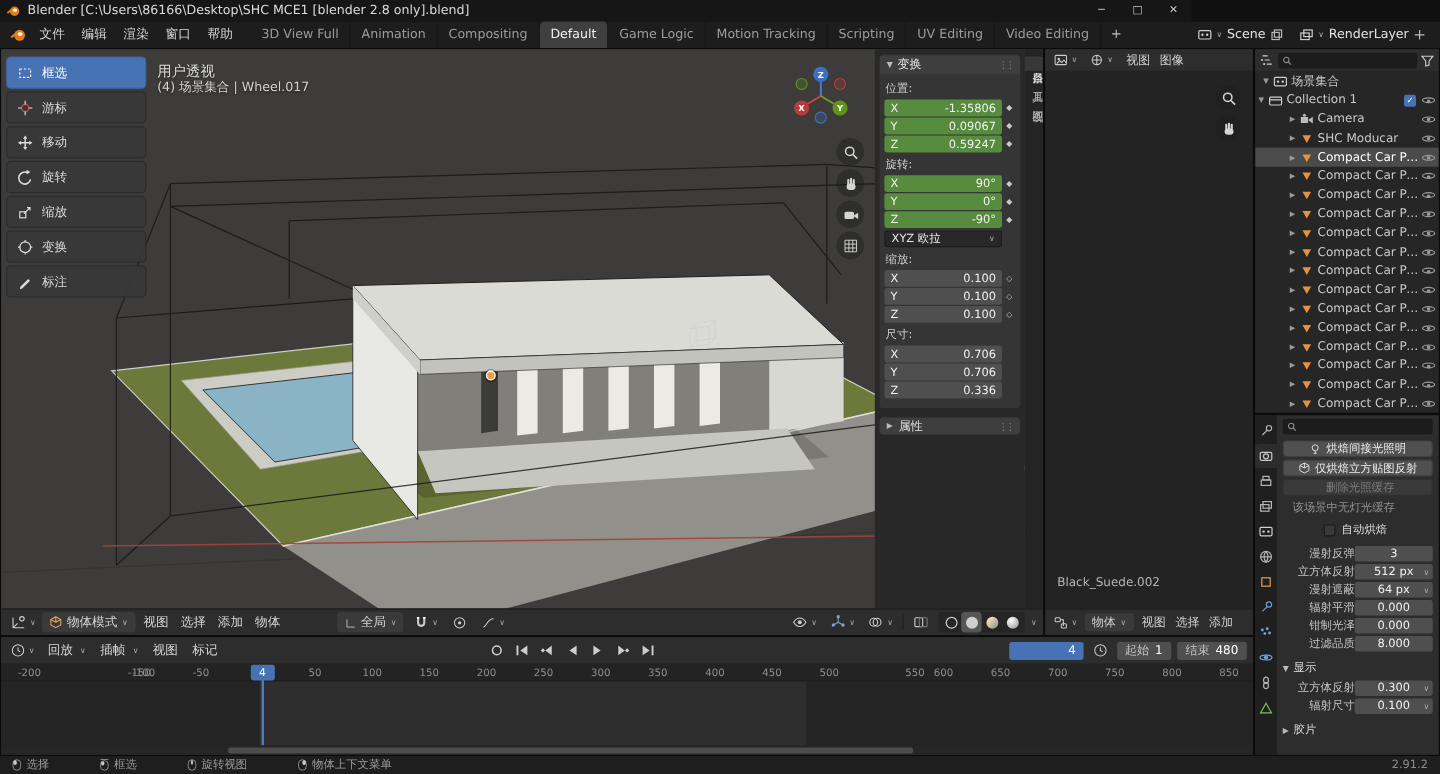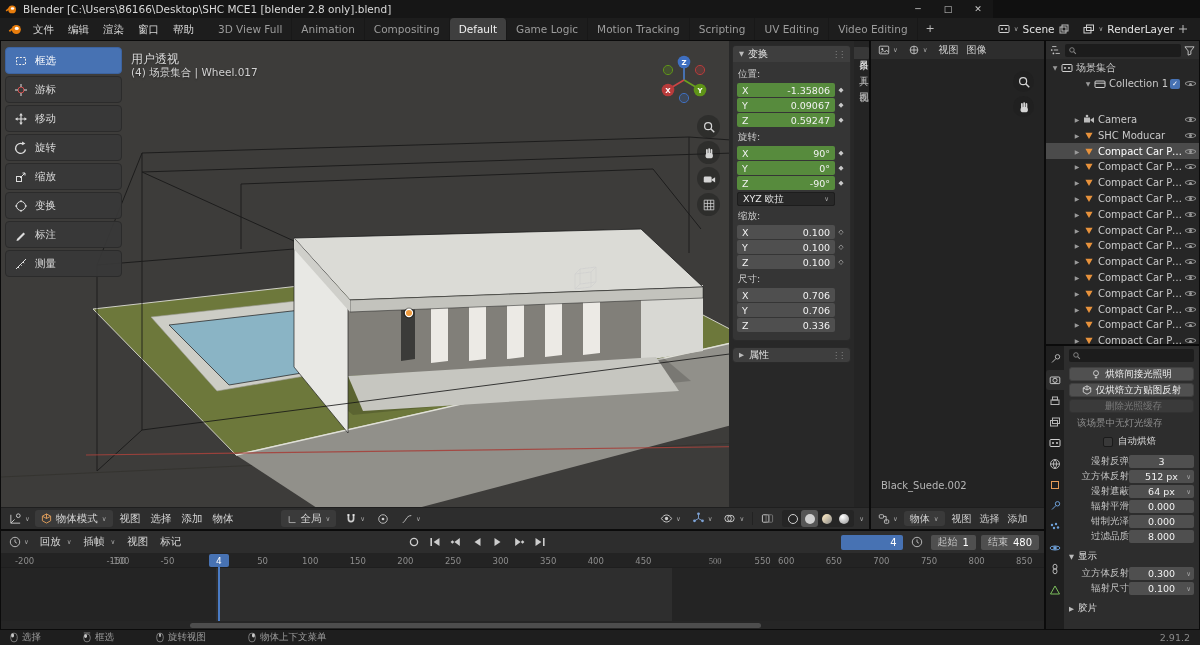--- a/index.html
+++ b/index.html
@@ -385,28 +385,20 @@
 
         <div class="tool-btn">
           <span>
             <svg width="14" height="14" viewBox="0 0 14 14">
               <path d="M3 11l6.5-6.5 1.5 1.5L4.5 12.5 2.5 13z" fill="#ddd"></path>
             </svg>
           </span>
           <span>标注</span>
         </div>
 
-        <div class="tool-btn">
-          <span>
-            <svg width="14" height="14" viewBox="0 0 14 14">
-              <path d="M2 12L12 2M4 10l1.2 1.2M6.5 7.5l1.2 1.2M9 5l1.2 1.2" stroke="#ddd" fill="none"></path>
-            </svg>
-          </span>
-          <span>测量</span>
-        </div>
       </div>
 
     <div class="gizmo">
       <svg width="54" height="54" viewBox="0 0 54 54">
         <g stroke-width="1.6">
           <line x1="27" y1="27" x2="27" y2="10" stroke="#4a7fd0"></line>
           <line x1="27" y1="27" x2="42" y2="36" stroke="#6ba21f"></line>
           <line x1="27" y1="27" x2="12" y2="36" stroke="#cc4545"></line>
         </g>
         <circle cx="27" cy="9" r="6.3" fill="#3f6fc0"></circle>
@@ -779,34 +771,34 @@
             <svg width="12" height="10" viewBox="0 0 12 10">
               <rect x="1" y="1.5" width="10" height="7" rx="1" fill="none" stroke="#cfcfcf"></rect>
               <circle cx="4" cy="5" r="1" fill="#cfcfcf"></circle>
               <circle cx="8" cy="5" r="1" fill="#cfcfcf"></circle>
             </svg>
           </span>
           <span class="o-label">场景集合</span>
 
         </div>
 
-        <div class="orow" style="padding-left: 15px; margin-left: 22px;">
+        <div class="orow" style="">
           <span class="o-arrow">▼</span>
           <span class="o-icon">
             <svg width="12" height="10" viewBox="0 0 12 10">
               <rect x="1" y="2" width="10" height="6.5" rx="1" fill="none" stroke="#cfcfcf"></rect>
               <path d="M1 4.2h10" stroke="#cfcfcf"></path>
             </svg>
           </span>
           <span class="o-label">Collection 1</span>
           <span class="o-chk">✓</span>
           <span class="eye"></span>
         </div>
 
-        <div class="orow" style="padding-left: 26px; margin-top: 20px;">
+        <div class="orow" style="padding-left: 26px;">
           <span class="o-arrow">▶</span>
           <span class="o-icon">
             <svg width="12" height="10" viewBox="0 0 12 10">
               <rect x="1" y="3.5" width="6" height="5" fill="#bbb"></rect>
               <path d="M7 6l4-2.8V9z" fill="#bbb"></path>
               <circle cx="4" cy="2" r="1.3" fill="#bbb"></circle>
             </svg>
           </span>
           <span class="o-label">Camera</span>
 
@@ -1324,21 +1316,21 @@
           <span class="tick" style="left: 166.4px; text-align: center;">-50</span>
           <span class="tick" style="left: 261.6px;">50</span>
           <span class="tick" style="left: 309.2px;">100</span>
           <span class="tick" style="left: 356.8px;">150</span>
           <span class="tick" style="left: 404.4px;">200</span>
           <span class="tick" style="left: 452px;">250</span>
           <span class="tick" style="left: 499.6px;">300</span>
           <span class="tick" style="left: 547.2px;">350</span>
           <span class="tick" style="left: 594.8px;">400</span>
           <span class="tick" style="left: 642.4px;">450</span>
-          <span class="tick" style="left: 714px; font-family: Liberation Serif, serif;">500</span>
+          <span class="tick" style="left: 690px;">500</span>
           <span class="tick" style="left: 737.6px; margin-left: 24px;">550</span>
           <span class="tick" style="left: 785.2px;">600</span>
           <span class="tick" style="left: 832.8px;">650</span>
           <span class="tick" style="left: 880.4px;">700</span>
           <span class="tick" style="left: 928px;">750</span>
           <span class="tick" style="left: 975.6px;">800</span>
           <span class="tick" style="left: 1023.2px;">850</span>
         </div>
       <div class="tl-body">
         <div class="range-shade" style="left: 0px; width: 214.952px;"></div>

